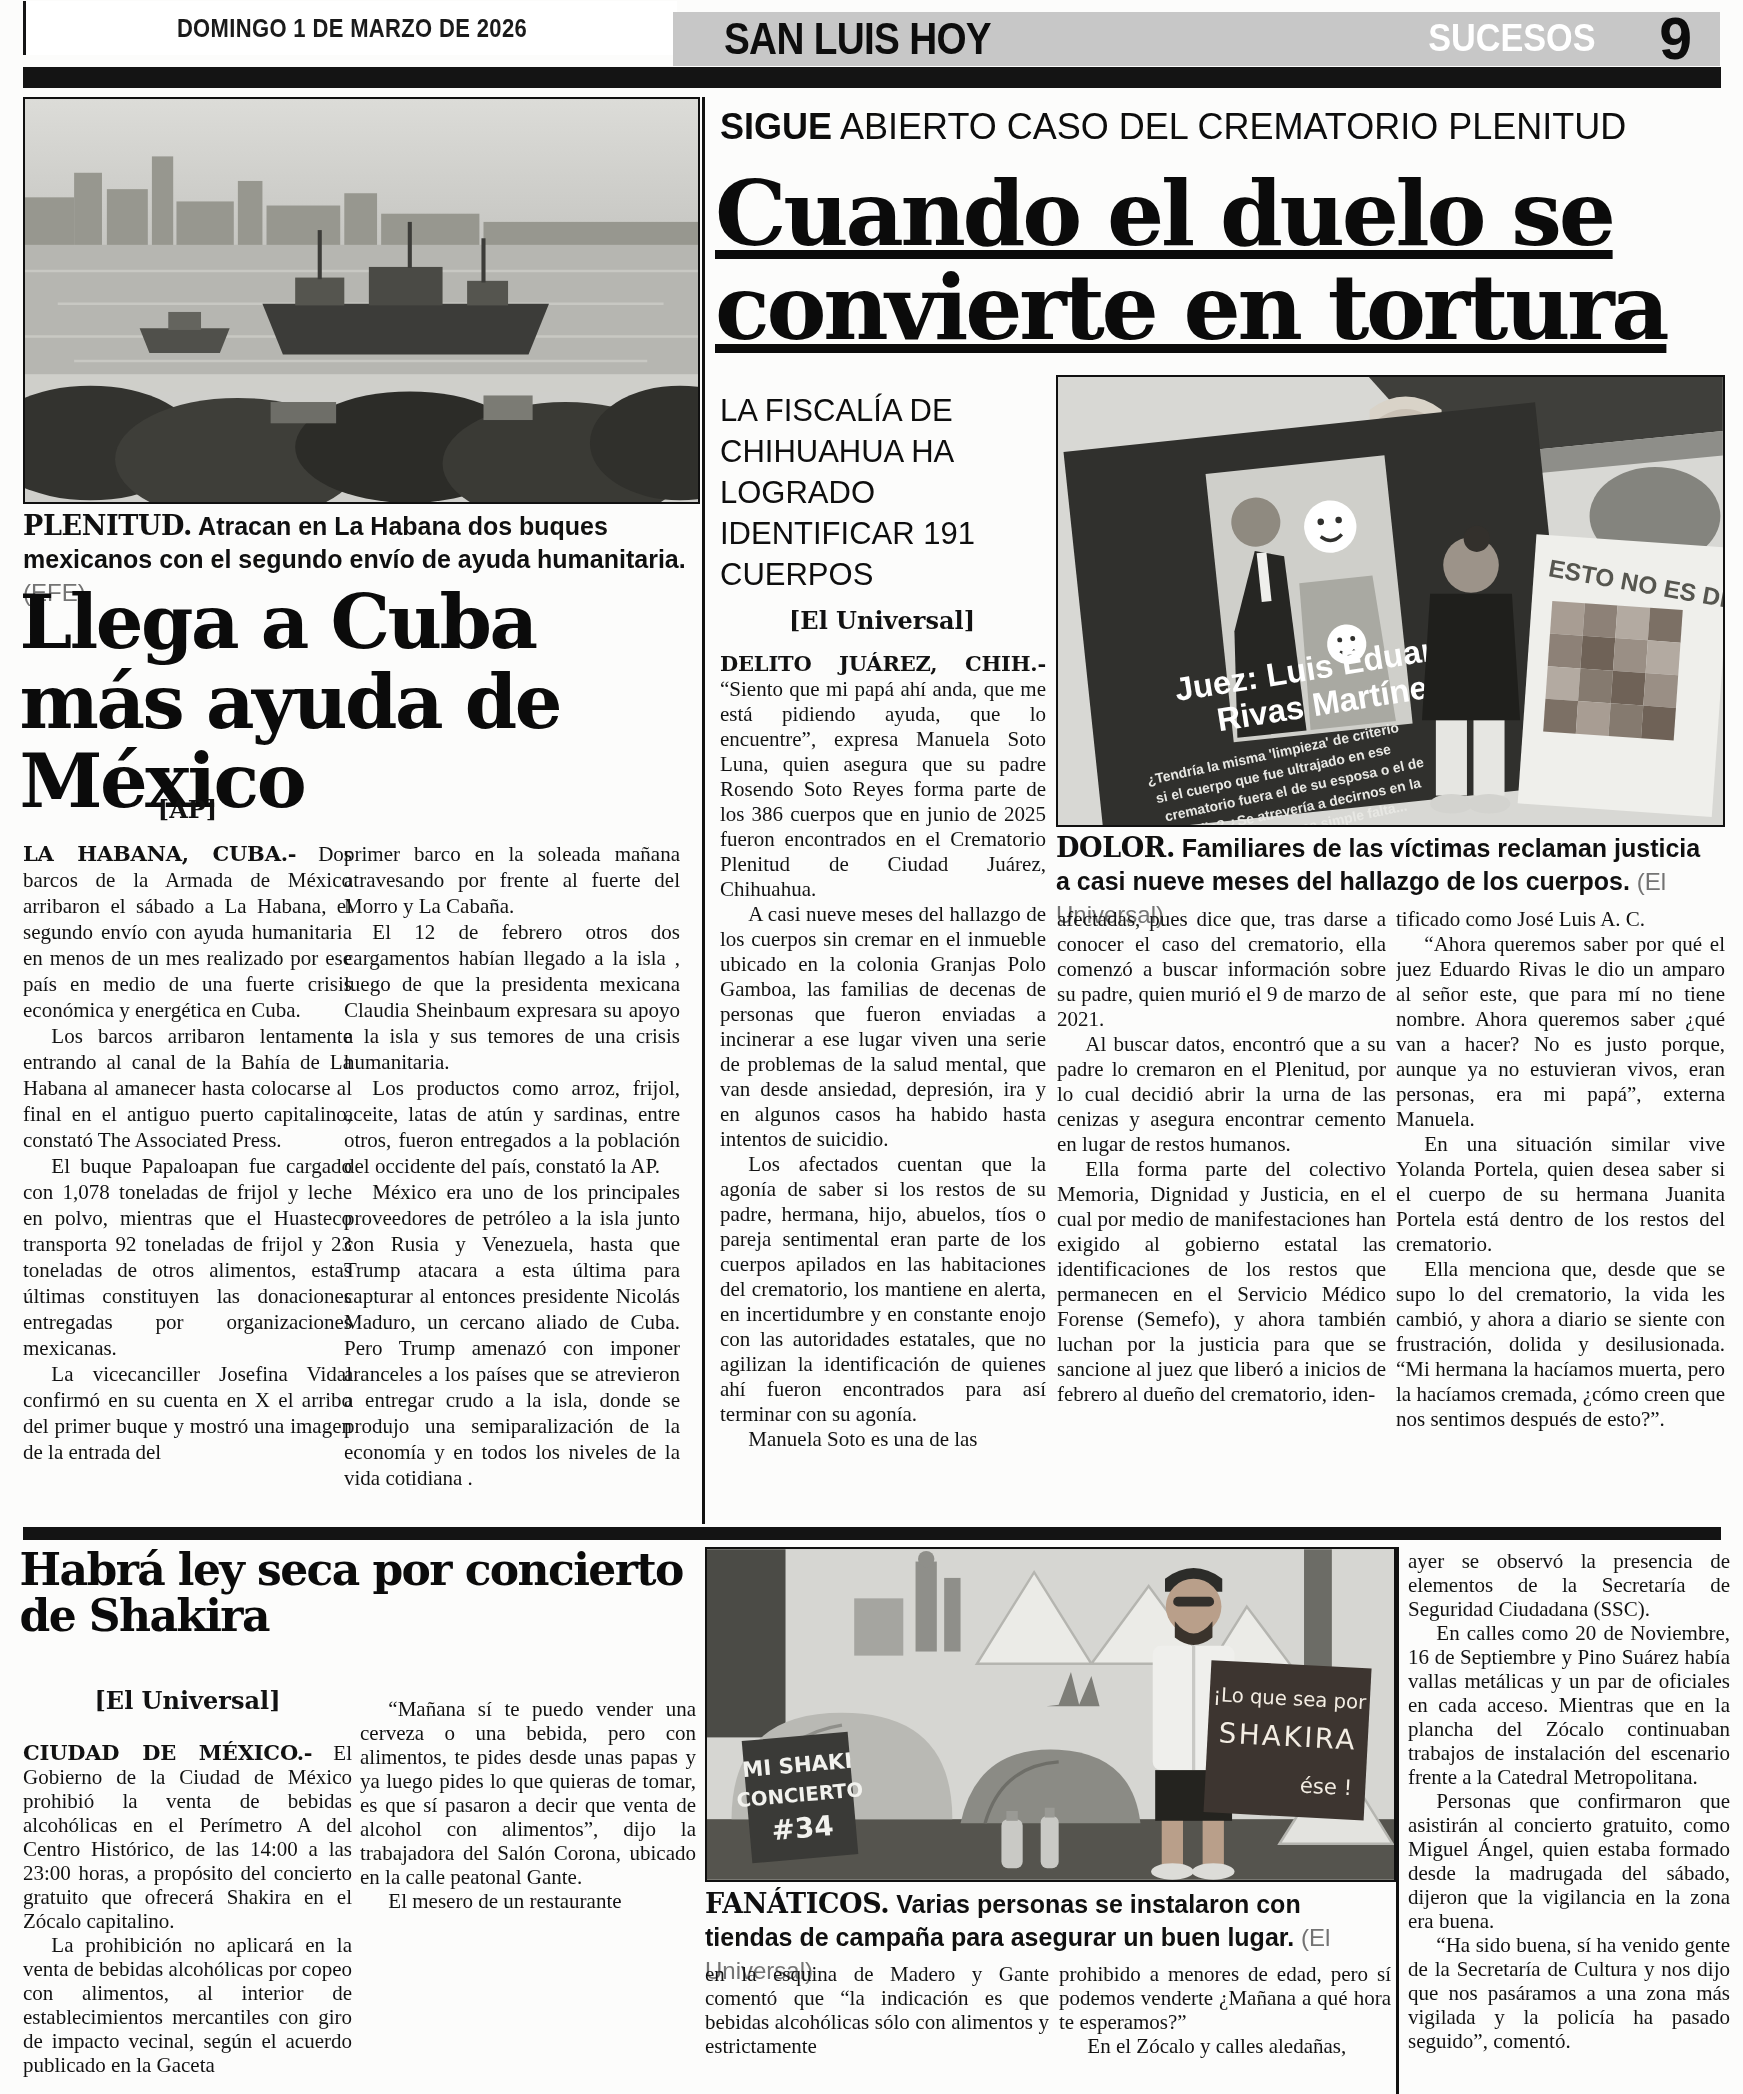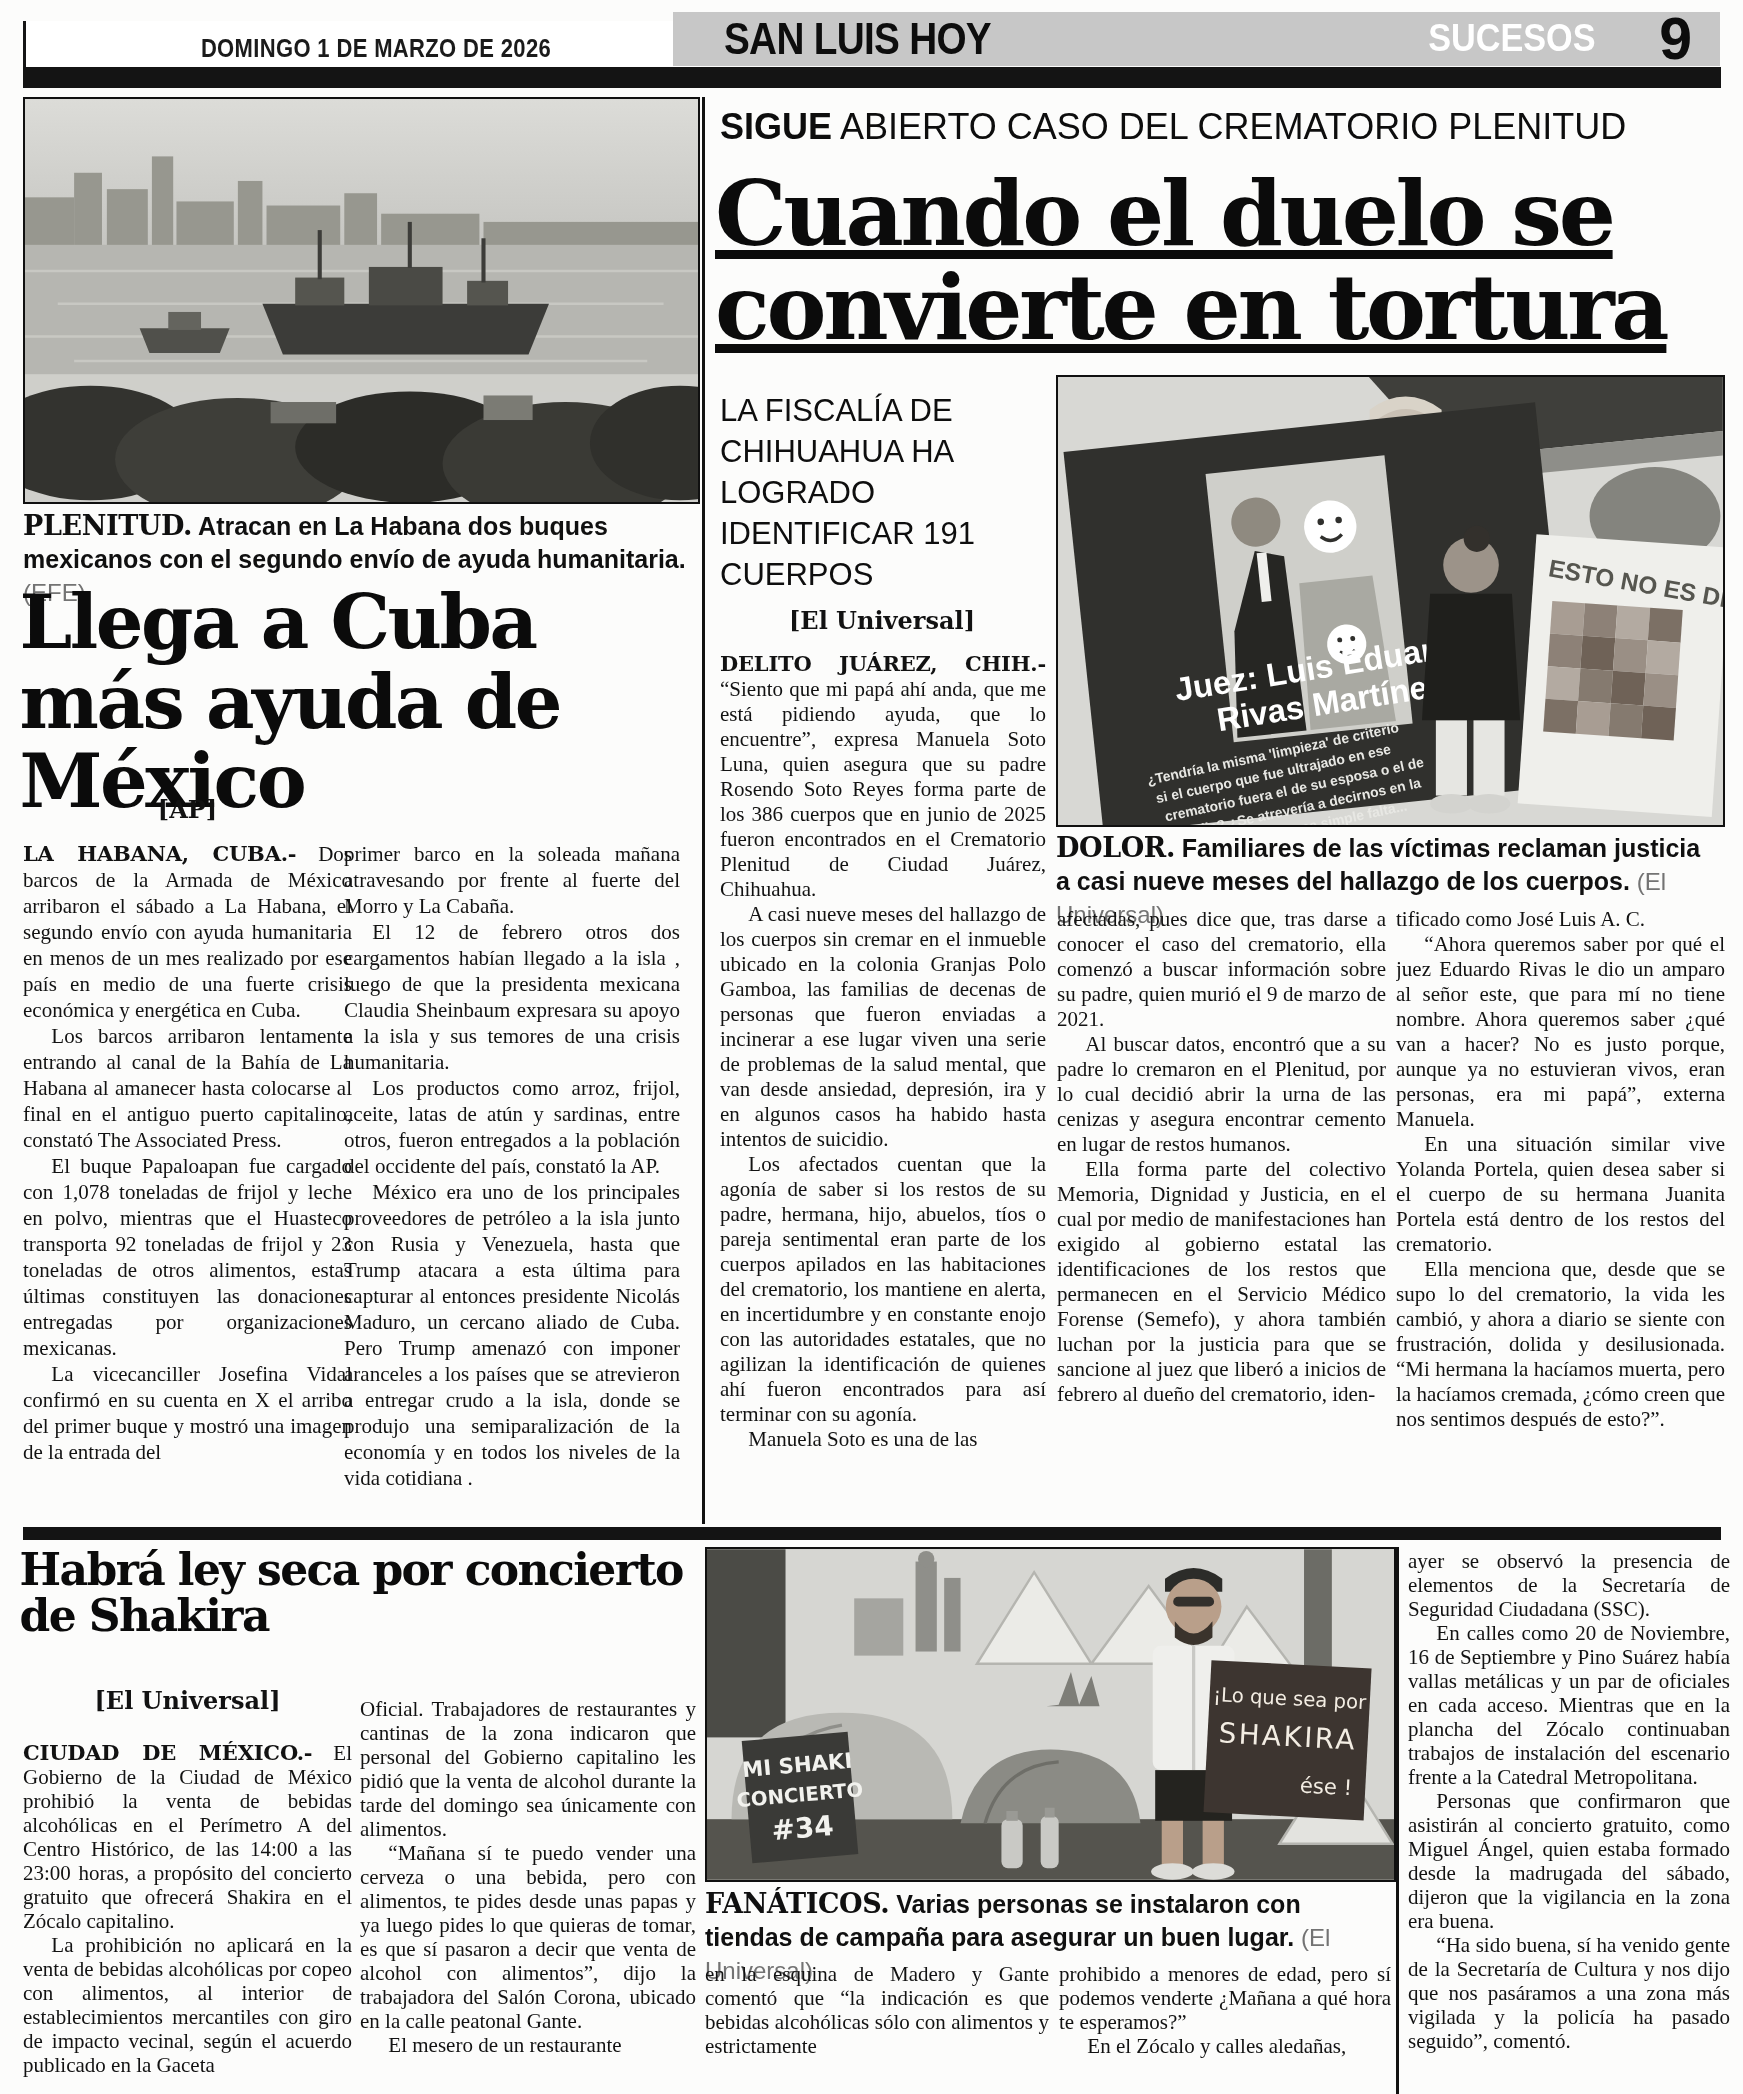--- a/index.html
+++ b/index.html
@@ -1,22 +1,22 @@
 <!DOCTYPE html>
 <html lang="es" style="font-size:13px"><head>
 <meta charset="utf-8">
 <title>San Luis Hoy — Sucesos p.9</title>
 <style>
   html,body{margin:0;padding:0;background:#e8e8e6;}
   .page{position:relative;width:1744px;height:2095px;background:#fcfcfb;overflow:hidden;
         font-family:"Liberation Serif",serif;color:#121212;}
 
   
-  .date-box{position:absolute;left:23px;top:21px;width:651px;height:54px;background:#ffffff;
-            border-left:3.3px solid #151515;display:flex;align-items:center;justify-content:center;padding-left:24px;}
+  .date-box{position:absolute;left:23px;top:1px;width:651px;height:54px;background:#ffffff;
+            border-left:3.3px solid #151515;display:flex;align-items:center;justify-content:center;}
   .date-text{font-family:"Liberation Sans",sans-serif;font-weight:700;font-size:25px;letter-spacing:0.4px;
              transform:scaleX(.88);white-space:nowrap;color:#1b1b1b;}
   .mast-band{position:absolute;left:673px;top:11.5px;width:1047px;height:54px;background:#c7c7c7;
              display:flex;align-items:center;}
   .mast{font-family:"Liberation Sans",sans-serif;font-weight:900;font-size:44px;letter-spacing:-0.8px;
         transform:scaleX(.88);transform-origin:left center;margin-left:51px;white-space:nowrap;color:#0d0d0d;}
   .section-label{font-family:"Liberation Sans",sans-serif;font-weight:900;font-size:38px;color:#ffffff;
         transform:scaleX(.9);margin-left:auto;white-space:nowrap;}
   .pageno{font-family:"Liberation Sans",sans-serif;font-weight:900;font-size:59px;color:#0d0d0d;
         margin-left:54px;margin-right:28px;}
@@ -252,21 +252,20 @@
   <div class="hrule" style="left:23px;top:1527px;width:1698px;"></div>
 
   <div class="headline h-shak" style="left:19.6px;top:1547px;width:681px;">Habrá ley seca por concierto de Shakira</div>
   <div class="byline" style="left:23px;top:1686px;width:329px;">[El Universal]</div>
 
   <div class="col body-c" style="left:23px;top:1741px;width:329px;height:354px;">
     <p class="p"><b class="dateline">CIUDAD DE MÉXICO.-</b><span> El Gobierno de la Ciudad de México prohibió la venta de bebidas alcohólicas en el Perímetro A del Centro Histórico, de las 14:00 a las 23:00 horas, a propósito del concierto gratuito que ofrecerá Shakira en el Zócalo capitalino.</span></p>
     <p class="p ind">La prohibición no aplicará en la venta de bebidas alcohólicas por copeo con alimentos, al interior de establecimientos mercantiles con giro de impacto vecinal, según el acuerdo publicado en la Gaceta</p>
   </div>
   <div class="col body-c" style="left:360px;top:1697px;width:336px;height:398px;">
-    <p class="p">Oficial. Trabajadores de restaurantes y cantinas de la zona indicaron que personal del Gobierno capitalino les pidió que la venta de alcohol durante la tarde del domingo sea únicamente con alimentos.</p>
     <p class="p ind">“Mañana sí te puedo vender una cerveza o una bebida, pero con alimentos, te pides desde unas papas y ya luego pides lo que quieras de tomar, es que sí pasaron a decir que venta de alcohol con alimentos”, dijo la trabajadora del Salón Corona, ubicado en la calle peatonal Gante.</p>
     <p class="p ind">El mesero de un restaurante</p>
   </div>
 
   <div class="photo" style="left:705px;top:1547px;width:687px;height:331px;">
     <svg width="687" height="331" viewBox="0 0 840 404">
       <rect x="0" y="0" width="840" height="404" fill="#d6d6d2"></rect>
       <rect x="0" y="0" width="96" height="230" fill="#4b4b46"></rect>
       <g fill="#8f8f8a">
         <rect x="255" y="15" width="26" height="110"></rect>

